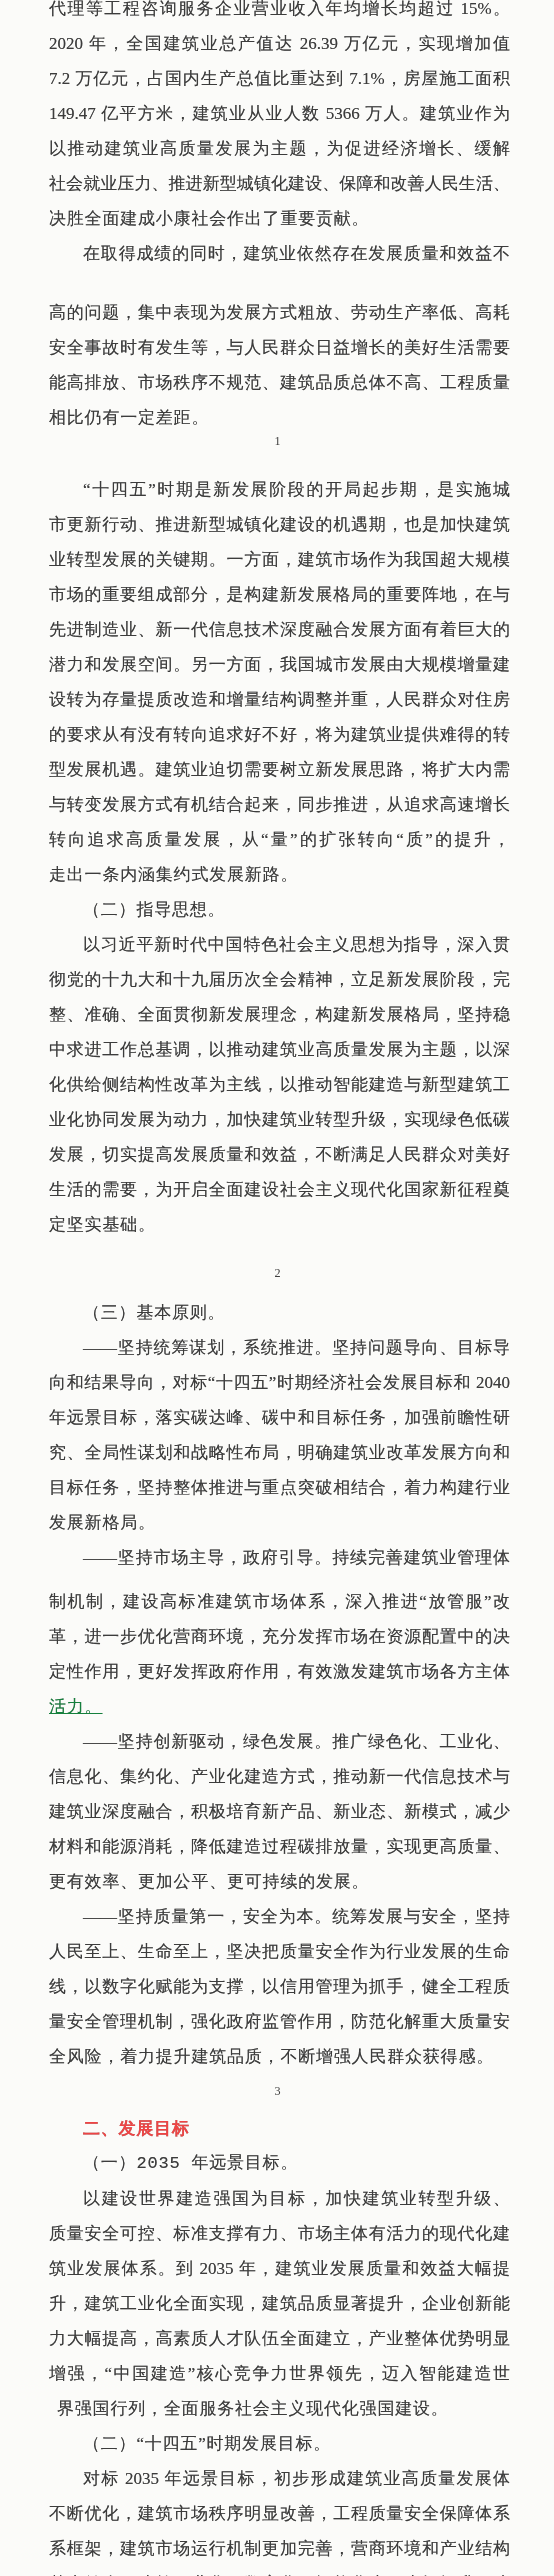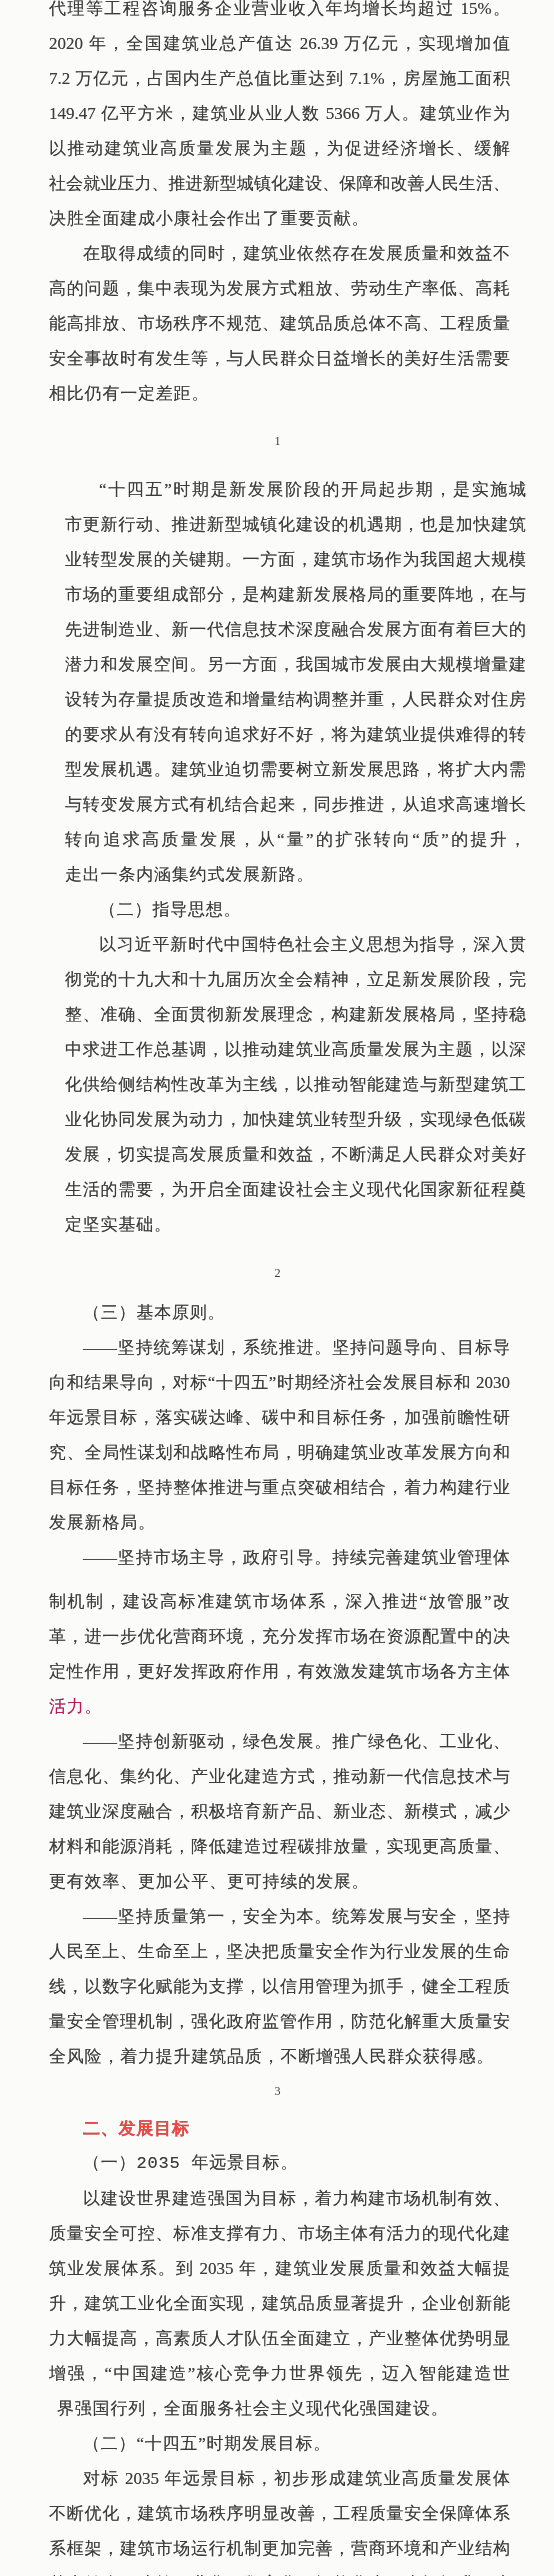--- a/index.html
+++ b/index.html
@@ -63,27 +63,27 @@
 <div class="doc" style="background: rgb(251, 251, 249);">
     <div class="sec" style="top: -9px;">
       <div class="line" style="color: rgb(60, 60, 60);">代理等工程咨询服务企业营业收入年均增长均超过 15%。</div>
       <div class="line" style="color: rgb(60, 60, 60);">2020 年，全国建筑业总产值达 26.39 万亿元，实现增加值</div>
       <div class="line" style="color: rgb(60, 60, 60);">7.2 万亿元，占国内生产总值比重达到 7.1%，房屋施工面积</div>
       <div class="line" style="color: rgb(60, 60, 60);">149.47 亿平方米，建筑业从业人数 5366 万人。建筑业作为</div>
       <div class="line" style="color: rgb(60, 60, 60);">以推动建筑业高质量发展为主题，为促进经济增长、缓解</div>
       <div class="line" style="color: rgb(60, 60, 60);">社会就业压力、推进新型城镇化建设、保障和改善人民生活、</div>
       <div class="line end" style="color: rgb(60, 60, 60);">决胜全面建成小康社会作出了重要贡献。</div>
       <div class="line ind" style="color: rgb(60, 60, 60);">在取得成绩的同时，建筑业依然存在发展质量和效益不</div>
-      <div class="line" style="color: rgb(60, 60, 60);">高的问题，集中表现为发展方式粗放、劳动生产率低、高耗</div>
+      <div class="line" style="color: rgb(60, 60, 60); margin-top: 24px;">高的问题，集中表现为发展方式粗放、劳动生产率低、高耗</div>
+      <div class="line" style="color: rgb(60, 60, 60);">安全事故时有发生等，与人民群众日益增长的美好生活需要</div>
       <div class="line" style="color: rgb(60, 60, 60);">能高排放、市场秩序不规范、建筑品质总体不高、工程质量</div>
-      <div class="line" style="color: rgb(60, 60, 60);">安全事故时有发生等，与人民群众日益增长的美好生活需要</div>
       <div class="line end" style="color: rgb(60, 60, 60);">相比仍有一定差距。</div>
     </div>
     <div class="pn" style="top: 432px;">1</div>
-    <div class="sec" style="top: 472px; margin-left: 16px;">
+    <div class="sec" style="top: 472px;">
       <div class="line ind" style="color: rgb(60, 60, 60);">“十四五”时期是新发展阶段的开局起步期，是实施城</div>
       <div class="line" style="color: rgb(60, 60, 60);">市更新行动、推进新型城镇化建设的机遇期，也是加快建筑</div>
       <div class="line" style="color: rgb(60, 60, 60);">业转型发展的关键期。一方面，建筑市场作为我国超大规模</div>
       <div class="line" style="color: rgb(60, 60, 60);">市场的重要组成部分，是构建新发展格局的重要阵地，在与</div>
       <div class="line" style="color: rgb(60, 60, 60);">先进制造业、新一代信息技术深度融合发展方面有着巨大的</div>
       <div class="line" style="color: rgb(60, 60, 60);">潜力和发展空间。另一方面，我国城市发展由大规模增量建</div>
       <div class="line" style="color: rgb(60, 60, 60);">设转为存量提质改造和增量结构调整并重，人民群众对住房</div>
       <div class="line" style="color: rgb(60, 60, 60);">的要求从有没有转向追求好不好，将为建筑业提供难得的转</div>
       <div class="line" style="color: rgb(60, 60, 60);">型发展机遇。建筑业迫切需要树立新发展思路，将扩大内需</div>
       <div class="line" style="color: rgb(60, 60, 60);">与转变发展方式有机结合起来，同步推进，从追求高速增长</div>
@@ -97,46 +97,46 @@
       <div class="line" style="color: rgb(60, 60, 60);">化供给侧结构性改革为主线，以推动智能建造与新型建筑工</div>
       <div class="line" style="color: rgb(60, 60, 60);">业化协同发展为动力，加快建筑业转型升级，实现绿色低碳</div>
       <div class="line" style="color: rgb(60, 60, 60);">发展，切实提高发展质量和效益，不断满足人民群众对美好</div>
       <div class="line" style="color: rgb(60, 60, 60);">生活的需要，为开启全面建设社会主义现代化国家新征程奠</div>
       <div class="line end" style="color: rgb(60, 60, 60);">定坚实基础。</div>
     </div>
     <div class="pn" style="top: 1264px;">2</div>
     <div class="sec" style="top: 1295px;">
       <div class="line ind end" style="color: rgb(60, 60, 60);">（三）基本原则。</div>
       <div class="line ind" style="color: rgb(60, 60, 60);">——坚持统筹谋划，系统推进。坚持问题导向、目标导</div>
-      <div class="line" style="color: rgb(60, 60, 60);">向和结果导向，对标“十四五”时期经济社会发展目标和 2030</div>
+      <div class="line" style="color: rgb(60, 60, 60);">向和结果导向，对标“十四五”时期经济社会发展目标和 2040</div>
       <div class="line" style="color: rgb(60, 60, 60);">年远景目标，落实碳达峰、碳中和目标任务，加强前瞻性研</div>
       <div class="line" style="color: rgb(60, 60, 60);">究、全局性谋划和战略性布局，明确建筑业改革发展方向和</div>
       <div class="line" style="color: rgb(60, 60, 60);">目标任务，坚持整体推进与重点突破相结合，着力构建行业</div>
       <div class="line end" style="color: rgb(60, 60, 60);">发展新格局。</div>
       <div class="line ind" style="color: rgb(60, 60, 60);">——坚持市场主导，政府引导。持续完善建筑业管理体</div>
       <div class="line" style="color: rgb(60, 60, 60); margin-top: 9px;">制机制，建设高标准建筑市场体系，深入推进“放管服”改</div>
       <div class="line" style="color: rgb(60, 60, 60);">革，进一步优化营商环境，充分发挥市场在资源配置中的决</div>
       <div class="line" style="color: rgb(60, 60, 60);">定性作用，更好发挥政府作用，有效激发建筑市场各方主体</div>
-      <div class="line end" style="color: #be185d;">活力。</div>
+      <div class="line end" style="color: #15803d; text-decoration: underline;">活力。</div>
       <div class="line ind" style="color: rgb(60, 60, 60);">——坚持创新驱动，绿色发展。推广绿色化、工业化、</div>
       <div class="line" style="color: rgb(60, 60, 60);">信息化、集约化、产业化建造方式，推动新一代信息技术与</div>
       <div class="line" style="color: rgb(60, 60, 60);">建筑业深度融合，积极培育新产品、新业态、新模式，减少</div>
       <div class="line" style="color: rgb(60, 60, 60);">材料和能源消耗，降低建造过程碳排放量，实现更高质量、</div>
       <div class="line end" style="color: rgb(60, 60, 60);">更有效率、更加公平、更可持续的发展。</div>
       <div class="line ind" style="color: rgb(60, 60, 60);">——坚持质量第一，安全为本。统筹发展与安全，坚持</div>
       <div class="line" style="color: rgb(60, 60, 60);">人民至上、生命至上，坚决把质量安全作为行业发展的生命</div>
       <div class="line" style="color: rgb(60, 60, 60);">线，以数字化赋能为支撑，以信用管理为抓手，健全工程质</div>
       <div class="line" style="color: rgb(60, 60, 60);">量安全管理机制，强化政府监管作用，防范化解重大质量安</div>
       <div class="line end" style="color: rgb(60, 60, 60);">全风险，着力提升建筑品质，不断增强人民群众获得感。</div>
     </div>
     <div class="pn" style="top: 2082px;">3</div>
     <div class="sec" style="top: 2111px;">
       <div class="line ind end head" style="color: #ef4444;">二、发展目标</div>
       <div class="line ind end" style="color: rgb(60, 60, 60); font-family: Liberation Mono, monospace;">（一）2035 年远景目标。</div>
-      <div class="line ind" style="color: rgb(60, 60, 60);">以建设世界建造强国为目标，着力构建市场机制有效、</div>
+      <div class="line ind" style="color: rgb(60, 60, 60);">以建设世界建造强国为目标，加快建筑业转型升级、</div>
       <div class="line" style="color: rgb(60, 60, 60);">质量安全可控、标准支撑有力、市场主体有活力的现代化建</div>
       <div class="line" style="color: rgb(60, 60, 60);">筑业发展体系。到 2035 年，建筑业发展质量和效益大幅提</div>
       <div class="line" style="color: rgb(60, 60, 60);">升，建筑工业化全面实现，建筑品质显著提升，企业创新能</div>
       <div class="line" style="color: rgb(60, 60, 60);">力大幅提高，高素质人才队伍全面建立，产业整体优势明显</div>
       <div class="line" style="color: rgb(60, 60, 60);">增强，“中国建造”核心竞争力世界领先，迈入智能建造世</div>
       <div class="line end" style="color: rgb(60, 60, 60); margin-left: 8px;">界强国行列，全面服务社会主义现代化强国建设。</div>
       <div class="line ind end" style="color: rgb(60, 60, 60);">（二）“十四五”时期发展目标。</div>
       <div class="line ind" style="color: rgb(60, 60, 60);">对标 2035 年远景目标，初步形成建筑业高质量发展体</div>
       <div class="line" style="color: rgb(60, 60, 60);">不断优化，建筑市场秩序明显改善，工程质量安全保障体系</div>
       <div class="line" style="color: rgb(60, 60, 60);">系框架，建筑市场运行机制更加完善，营商环境和产业结构</div>

